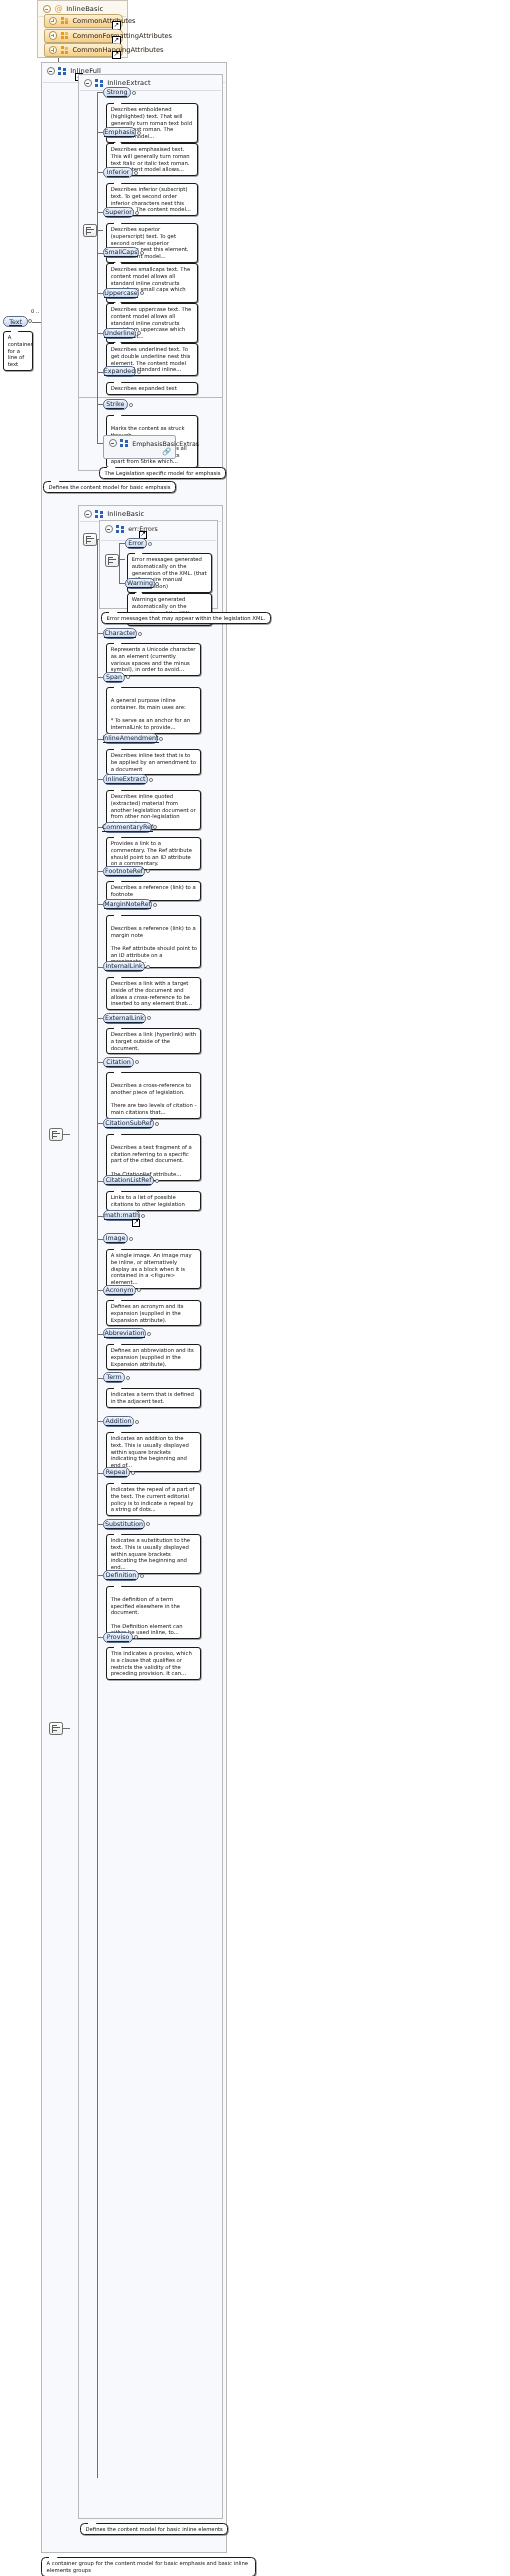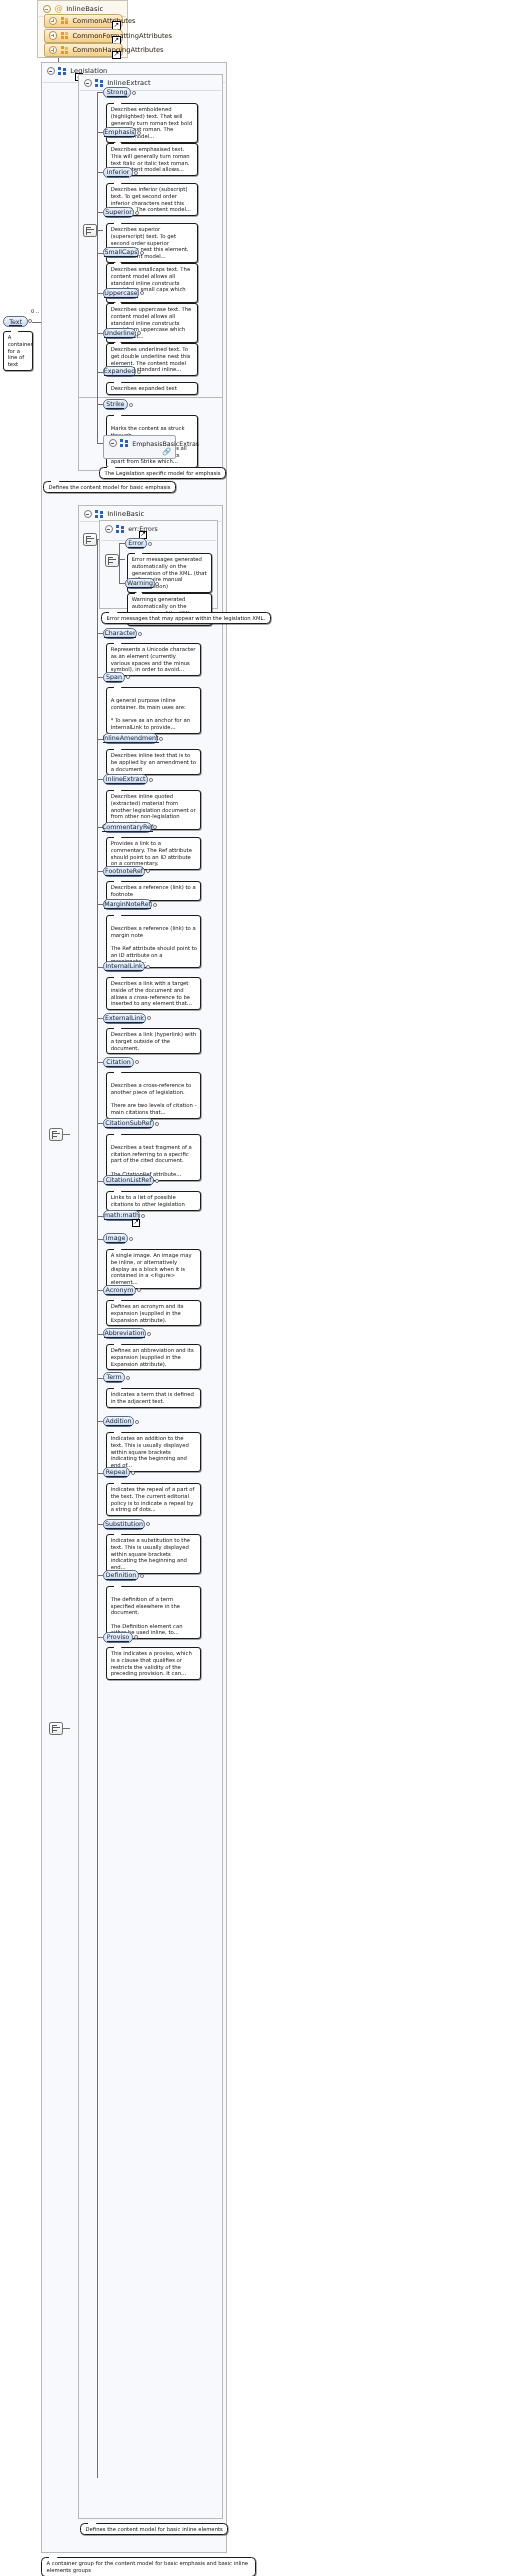--- a/index.html
+++ b/index.html
@@ -350,21 +350,21 @@
 
   <div class="group" style="left:41px; top:62px; width:186px; height:2491px;">
     <div class="group-head">
       <span class="toggle"></span>
       <span class="gicon">
           <i></i>
           <i></i>
           <i></i>
           <i></i>
         </span>
-      <span class="gname">Legislation</span>
+      <span class="gname">InlineFull</span>
       <span class="extref" style="left:33px; top:9.7px;"></span>
     </div>
     <div class="group-sep" style="margin-top:4.5px;"></div>
   </div>
 
   <div class="caption" style="left:41px; top:2557px; max-width:215px; white-space:normal;">
     <span>A container group for the content model for basic emphasis and basic inline elements groups</span>
   </div>
 
   <div class="group" style="left:78px; top:74px; width:145px; height:324px;">

